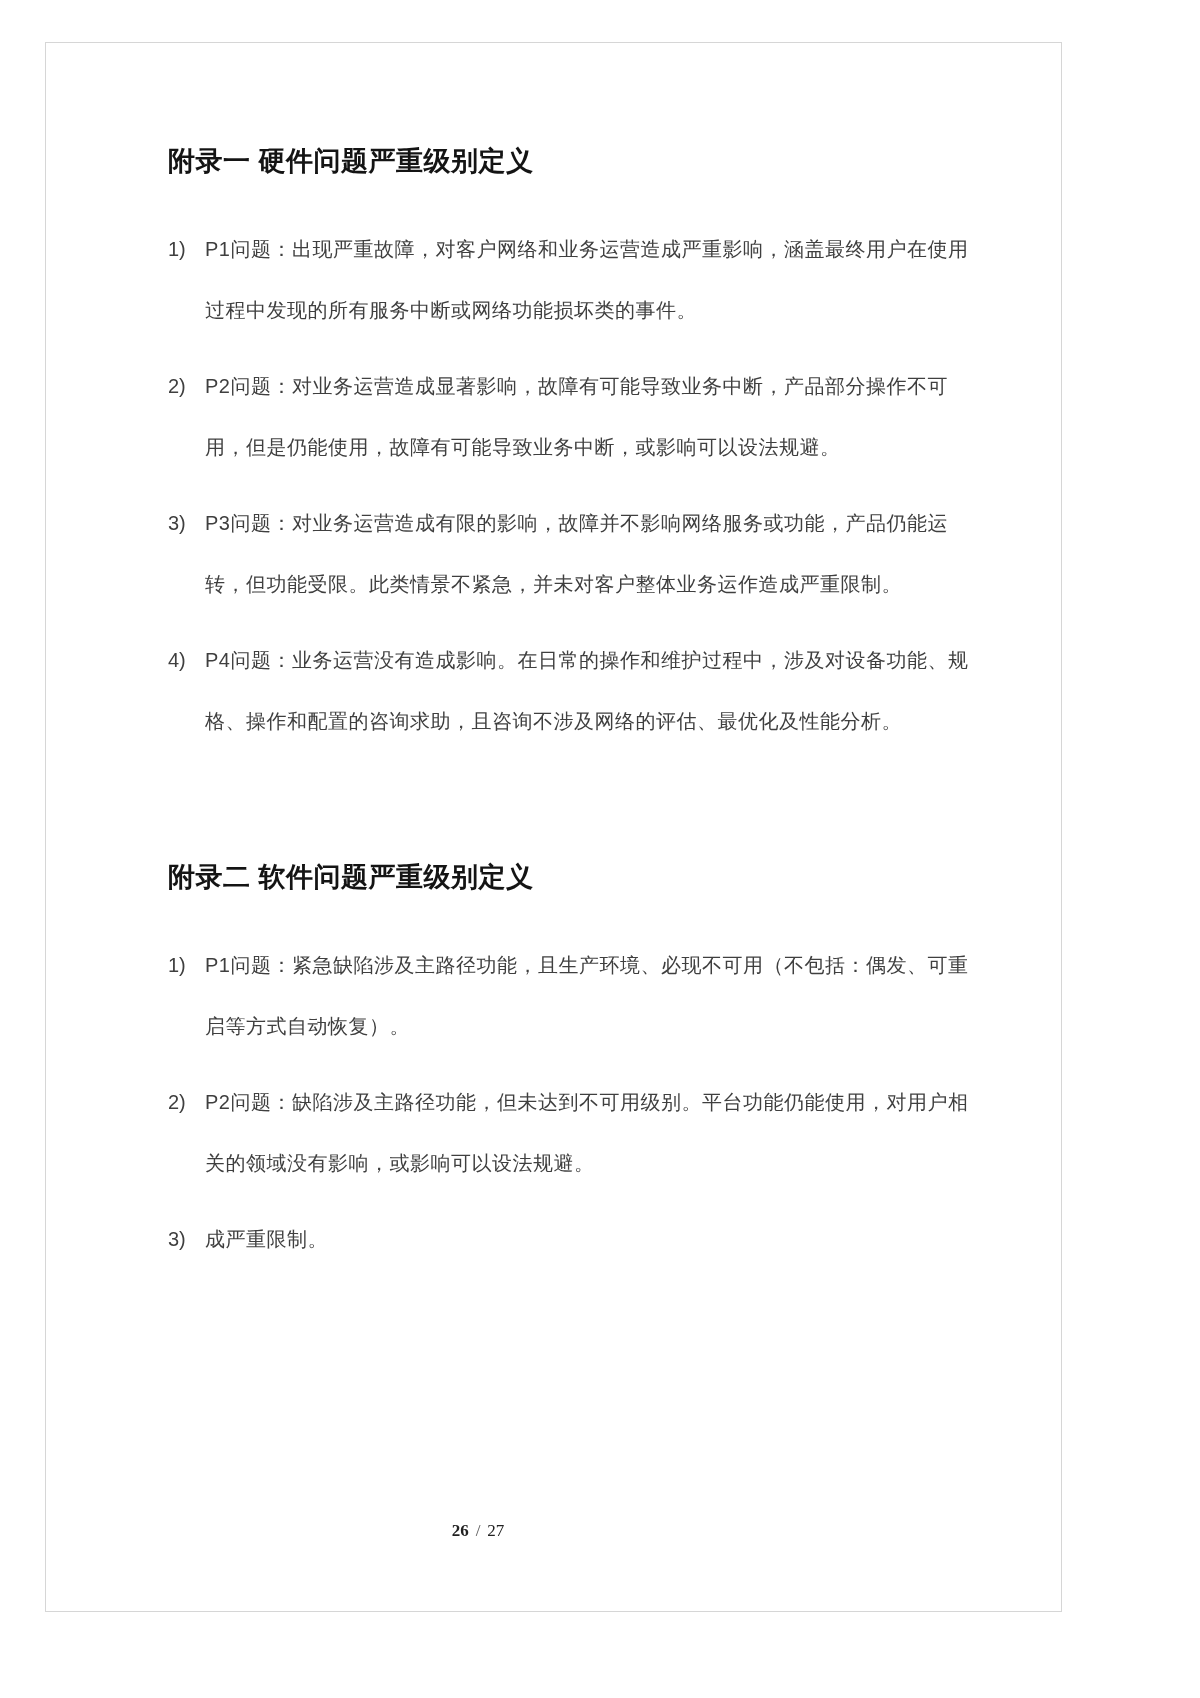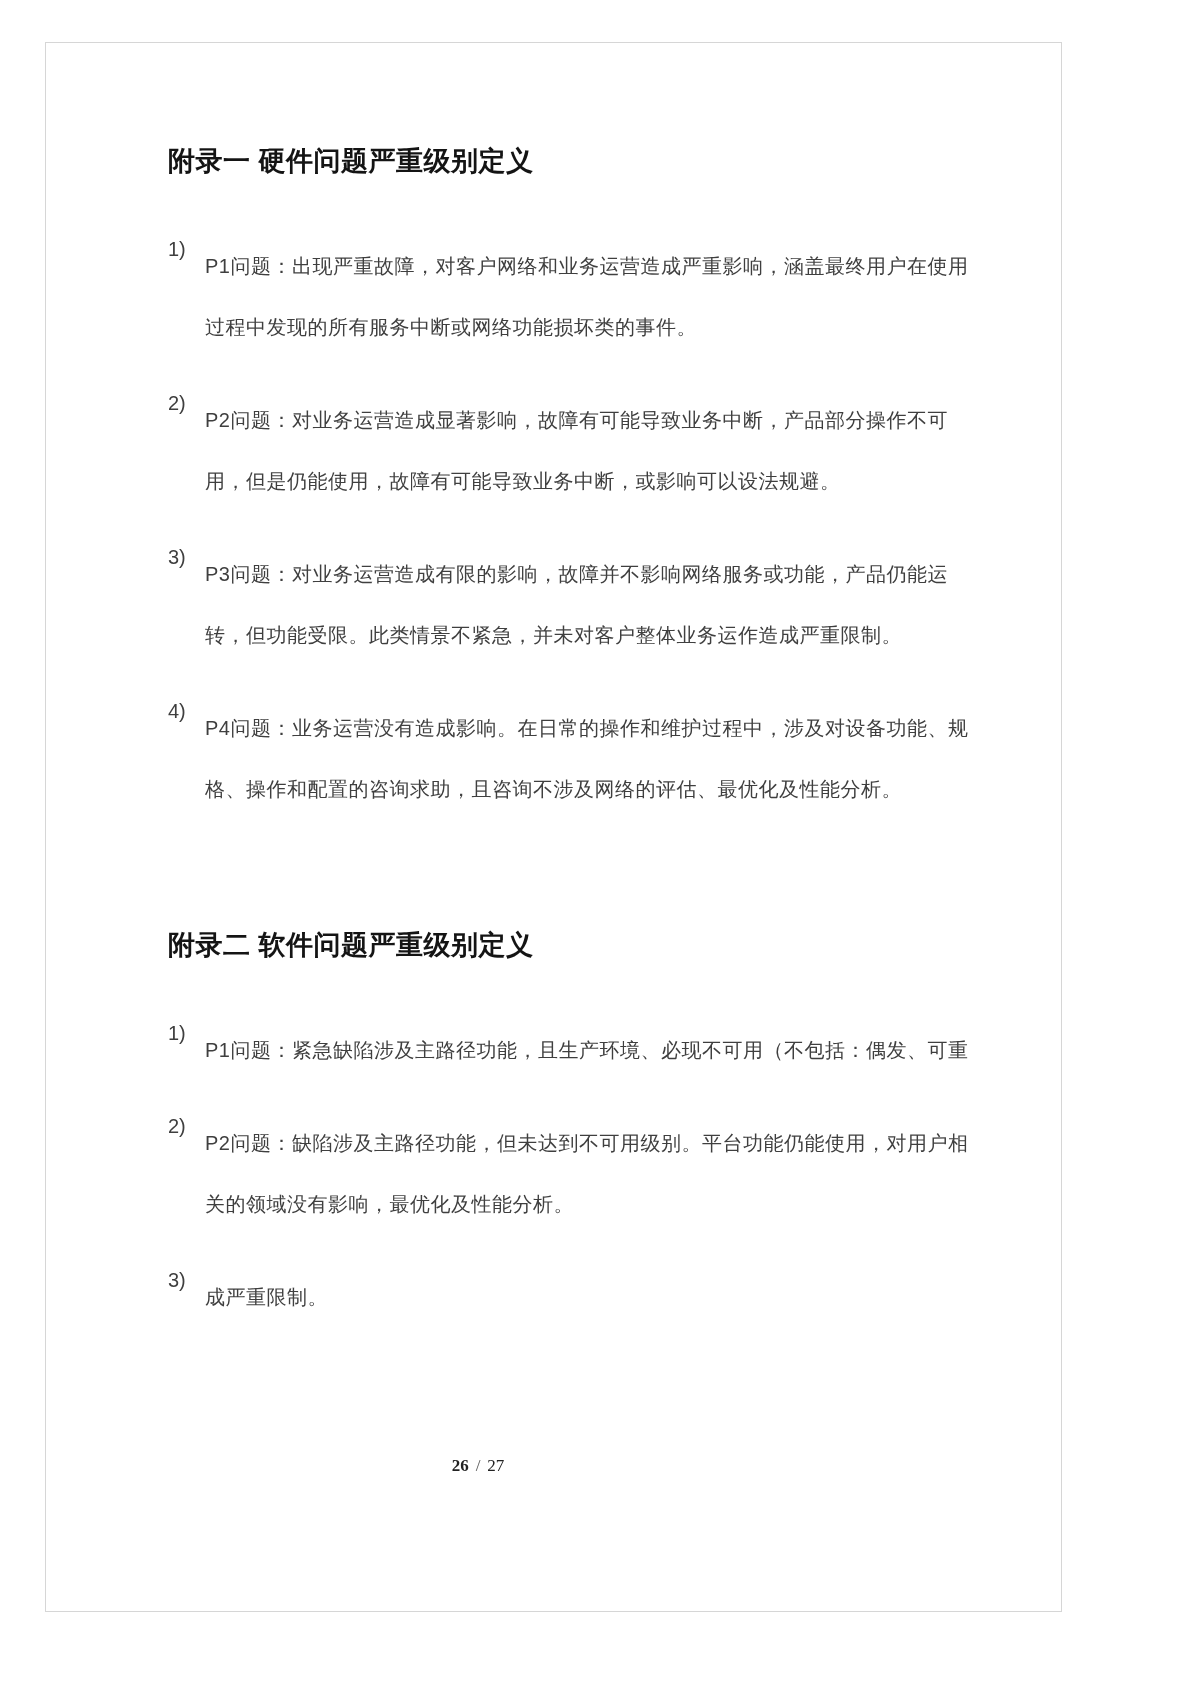--- a/index.html
+++ b/index.html
@@ -57,32 +57,31 @@
   .item .num {
     flex: none;
     width: 37px;
     font-size: 20px;
     line-height: 30px;
     color: #3f3f3f;
   }
   .item .text {
     flex: 1;
     min-width: 0;
-    margin-top: 17px;
   }
   .line {
     font-size: 20px;
     line-height: 30px;
     letter-spacing: 0.5px;
     margin: 0 0 31px 0;
     white-space: nowrap;
   }
   .doc-footer {
     position: absolute;
-    top: 1454px;
+    top: 1519px;
     left: 0;
     width: 956px;
     text-align: center;
     font-family: "Liberation Serif", "DejaVu Serif", serif;
     font-size: 17px;
     line-height: 24px;
     color: #222222;
   }
   .doc-footer .cur {
     font-weight: 700;
@@ -134,28 +133,29 @@
       <p class="line">格、操作和配置的咨询求助，且咨询不涉及网络的评估、最优化及性能分析。</p>
     </div>
   </div>
 
   <h1 class="section-title second">附录二 软件问题严重级别定义</h1>
 
   <div class="item">
     <span class="num">1)</span>
     <div class="text">
       <p class="line">P1问题：紧急缺陷涉及主路径功能，且生产环境、必现不可用（不包括：偶发、可重</p>
+      <p class="line">启等方式自动恢复）。</p>
     </div>
   </div>
 
   <div class="item">
     <span class="num">2)</span>
     <div class="text">
       <p class="line">P2问题：缺陷涉及主路径功能，但未达到不可用级别。平台功能仍能使用，对用户相</p>
-      <p class="line">关的领域没有影响，最优化及性能分析。</p>
+      <p class="line">关的领域没有影响，或影响可以设法规避。</p>
     </div>
   </div>
 
   <div class="item">
     <span class="num">3)</span>
     <div class="text">
       <p class="line">成严重限制。</p>
     </div>
   </div>
 

